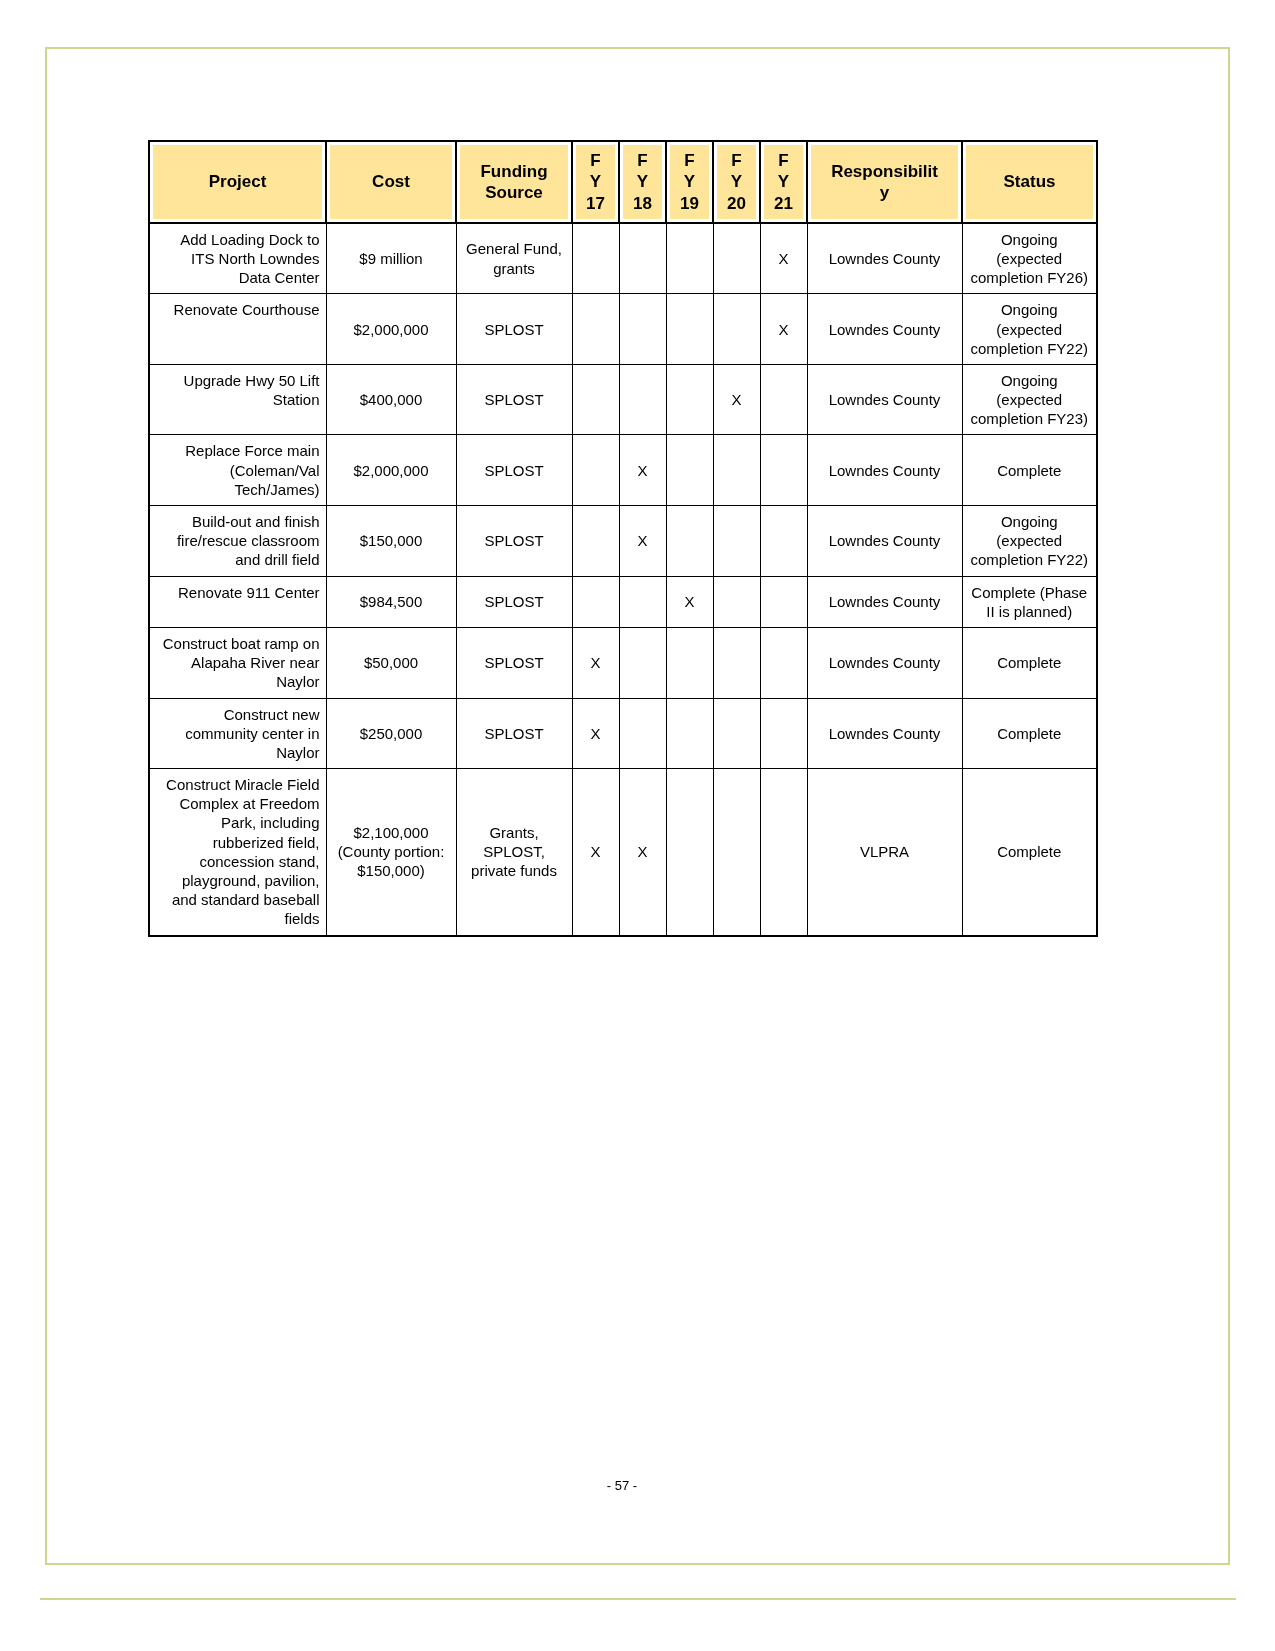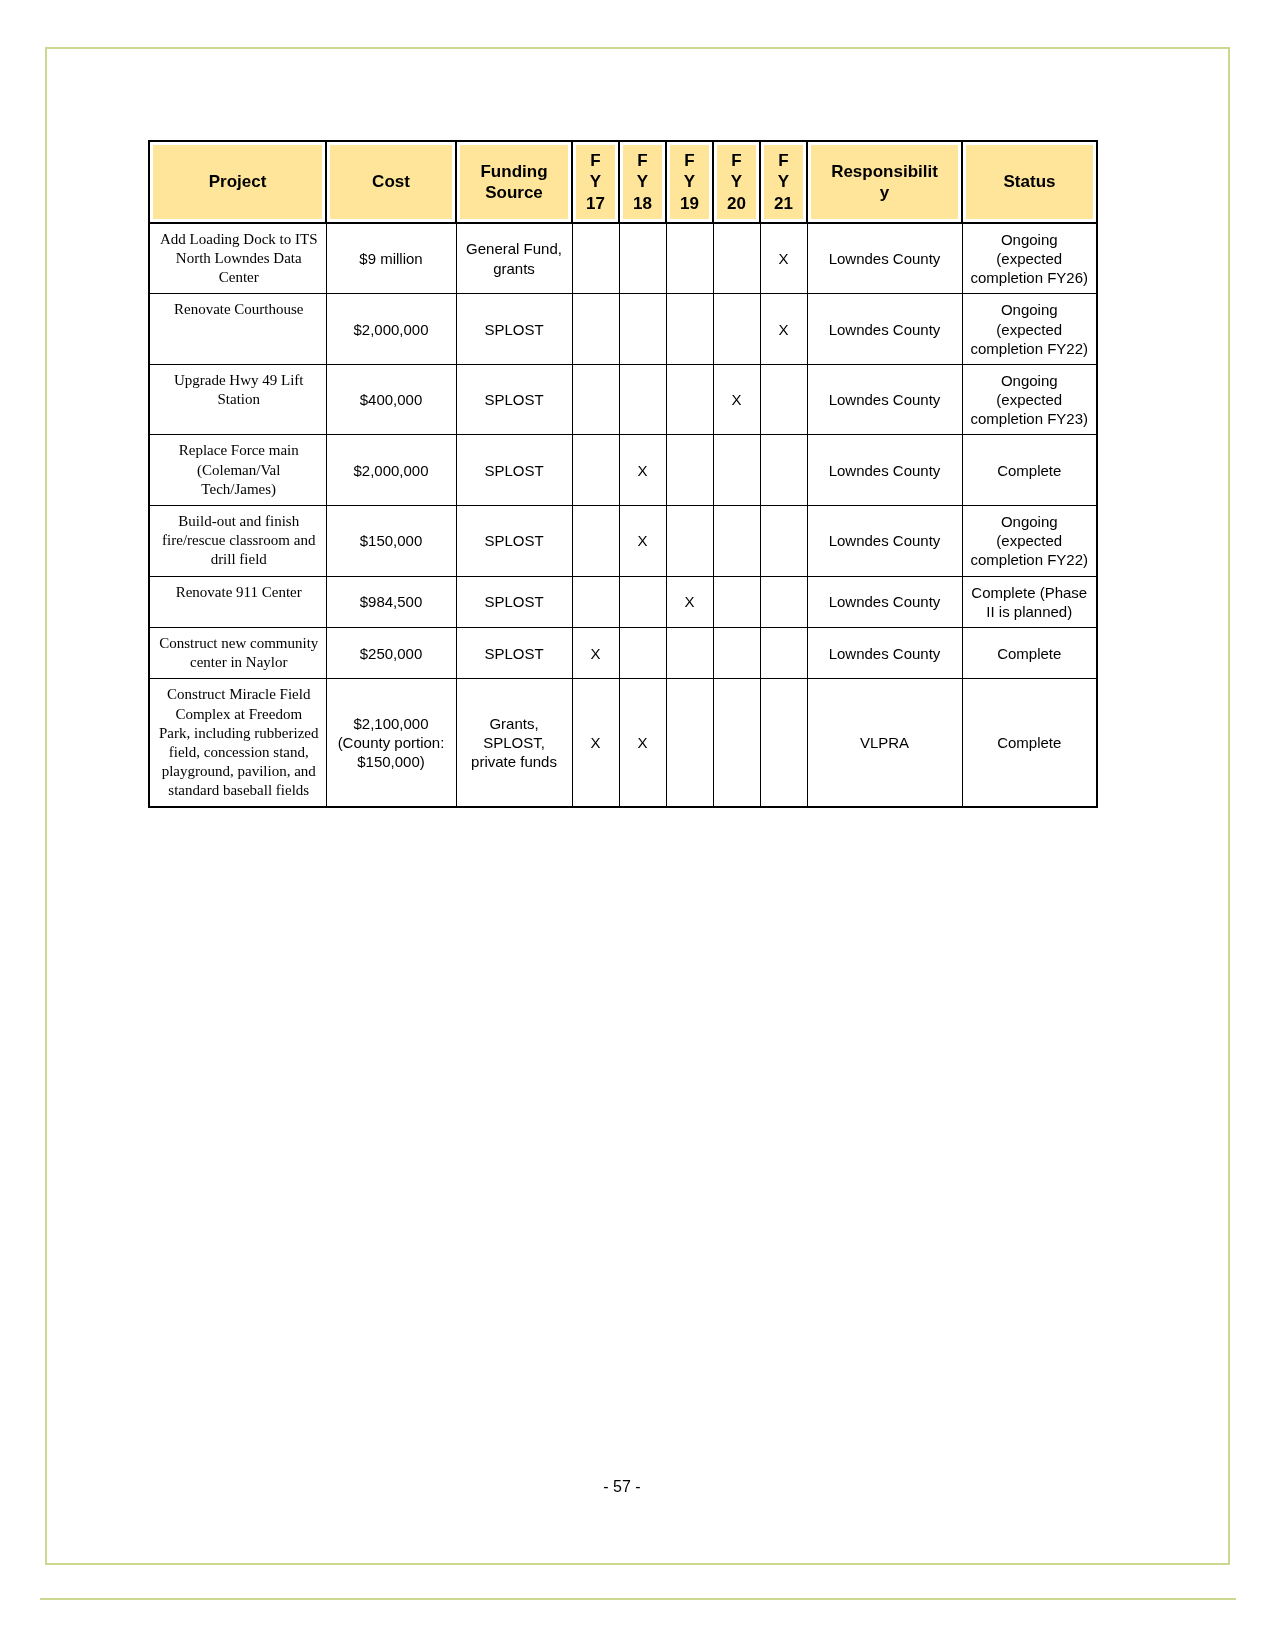--- a/index.html
+++ b/index.html
@@ -57,32 +57,31 @@
   td {
     border: 1px solid var(--table_border, #000);
     font-size: 15px;
     line-height: 1.28;
     padding: 6px 6px;
     text-align: center;
     vertical-align: middle;
     overflow-wrap: break-word;
   }
   td.col-project {
-    text-align: center;
+    text-align: right;
     vertical-align: top;
     padding: 6px 6px 6px 8px;
-    font-family: Liberation Serif, serif;
   }
   .page-number {
     position: absolute;
     left: 148px;
     top: 1478px;
     width: 948px;
     text-align: center;
-    font-size: 16px;
+    font-size: 13px;
   }
 </style>
 </head>
 <body>
 
 <div class="page-border"></div>
 <div class="bottom-rule"></div>
 
 <div class="table-wrap">
   <table>
@@ -142,21 +141,21 @@
           <td class="col-funding">SPLOST</td>
           <td class="col-fy17"></td>
           <td class="col-fy18"></td>
           <td class="col-fy19"></td>
           <td class="col-fy20"></td>
           <td class="col-fy21">X</td>
           <td class="col-responsibility">Lowndes County</td>
           <td class="col-status">Ongoing (expected completion FY22)</td>
         </tr>
         <tr>
-          <td class="col-project">Upgrade Hwy 49 Lift Station</td>
+          <td class="col-project">Upgrade Hwy 50 Lift Station</td>
           <td class="col-cost">$400,000</td>
           <td class="col-funding">SPLOST</td>
           <td class="col-fy17"></td>
           <td class="col-fy18"></td>
           <td class="col-fy19"></td>
           <td class="col-fy20">X</td>
           <td class="col-fy21"></td>
           <td class="col-responsibility">Lowndes County</td>
           <td class="col-status">Ongoing (expected completion FY23)</td>
         </tr>
@@ -188,20 +187,32 @@
           <td class="col-project">Renovate 911 Center</td>
           <td class="col-cost">$984,500</td>
           <td class="col-funding">SPLOST</td>
           <td class="col-fy17"></td>
           <td class="col-fy18"></td>
           <td class="col-fy19">X</td>
           <td class="col-fy20"></td>
           <td class="col-fy21"></td>
           <td class="col-responsibility">Lowndes County</td>
           <td class="col-status">Complete (Phase II is planned)</td>
+        </tr>
+        <tr>
+          <td class="col-project">Construct boat ramp on Alapaha River near Naylor</td>
+          <td class="col-cost">$50,000</td>
+          <td class="col-funding">SPLOST</td>
+          <td class="col-fy17">X</td>
+          <td class="col-fy18"></td>
+          <td class="col-fy19"></td>
+          <td class="col-fy20"></td>
+          <td class="col-fy21"></td>
+          <td class="col-responsibility">Lowndes County</td>
+          <td class="col-status">Complete</td>
         </tr>
         <tr>
           <td class="col-project">Construct new community center in Naylor</td>
           <td class="col-cost">$250,000</td>
           <td class="col-funding">SPLOST</td>
           <td class="col-fy17">X</td>
           <td class="col-fy18"></td>
           <td class="col-fy19"></td>
           <td class="col-fy20"></td>
           <td class="col-fy21"></td>

